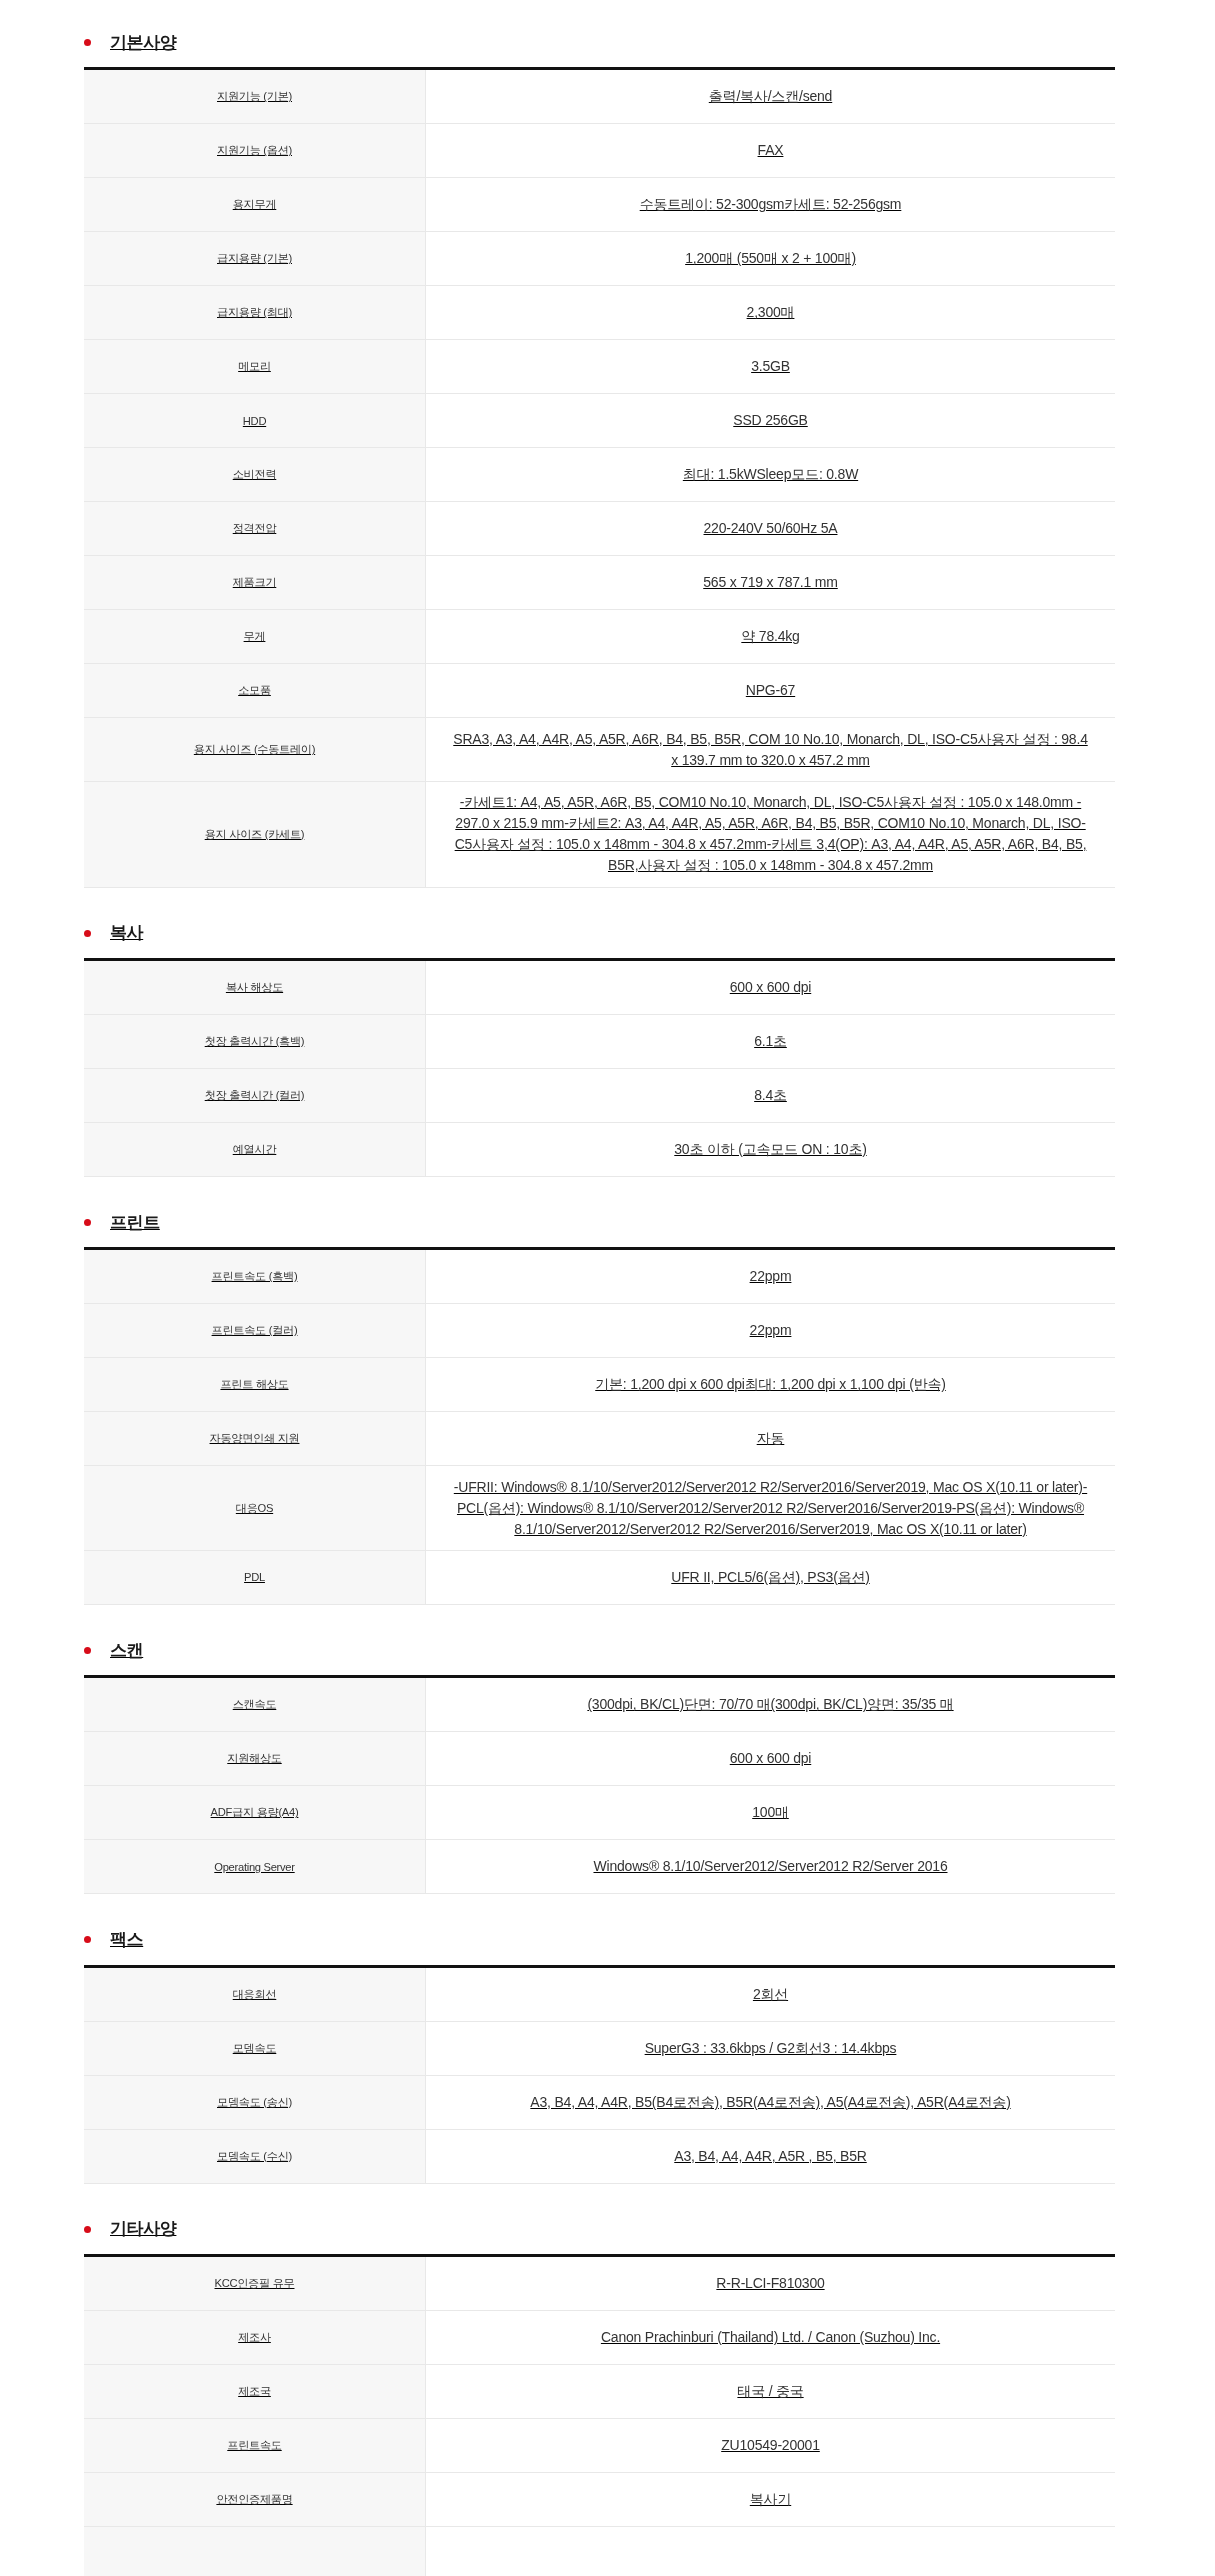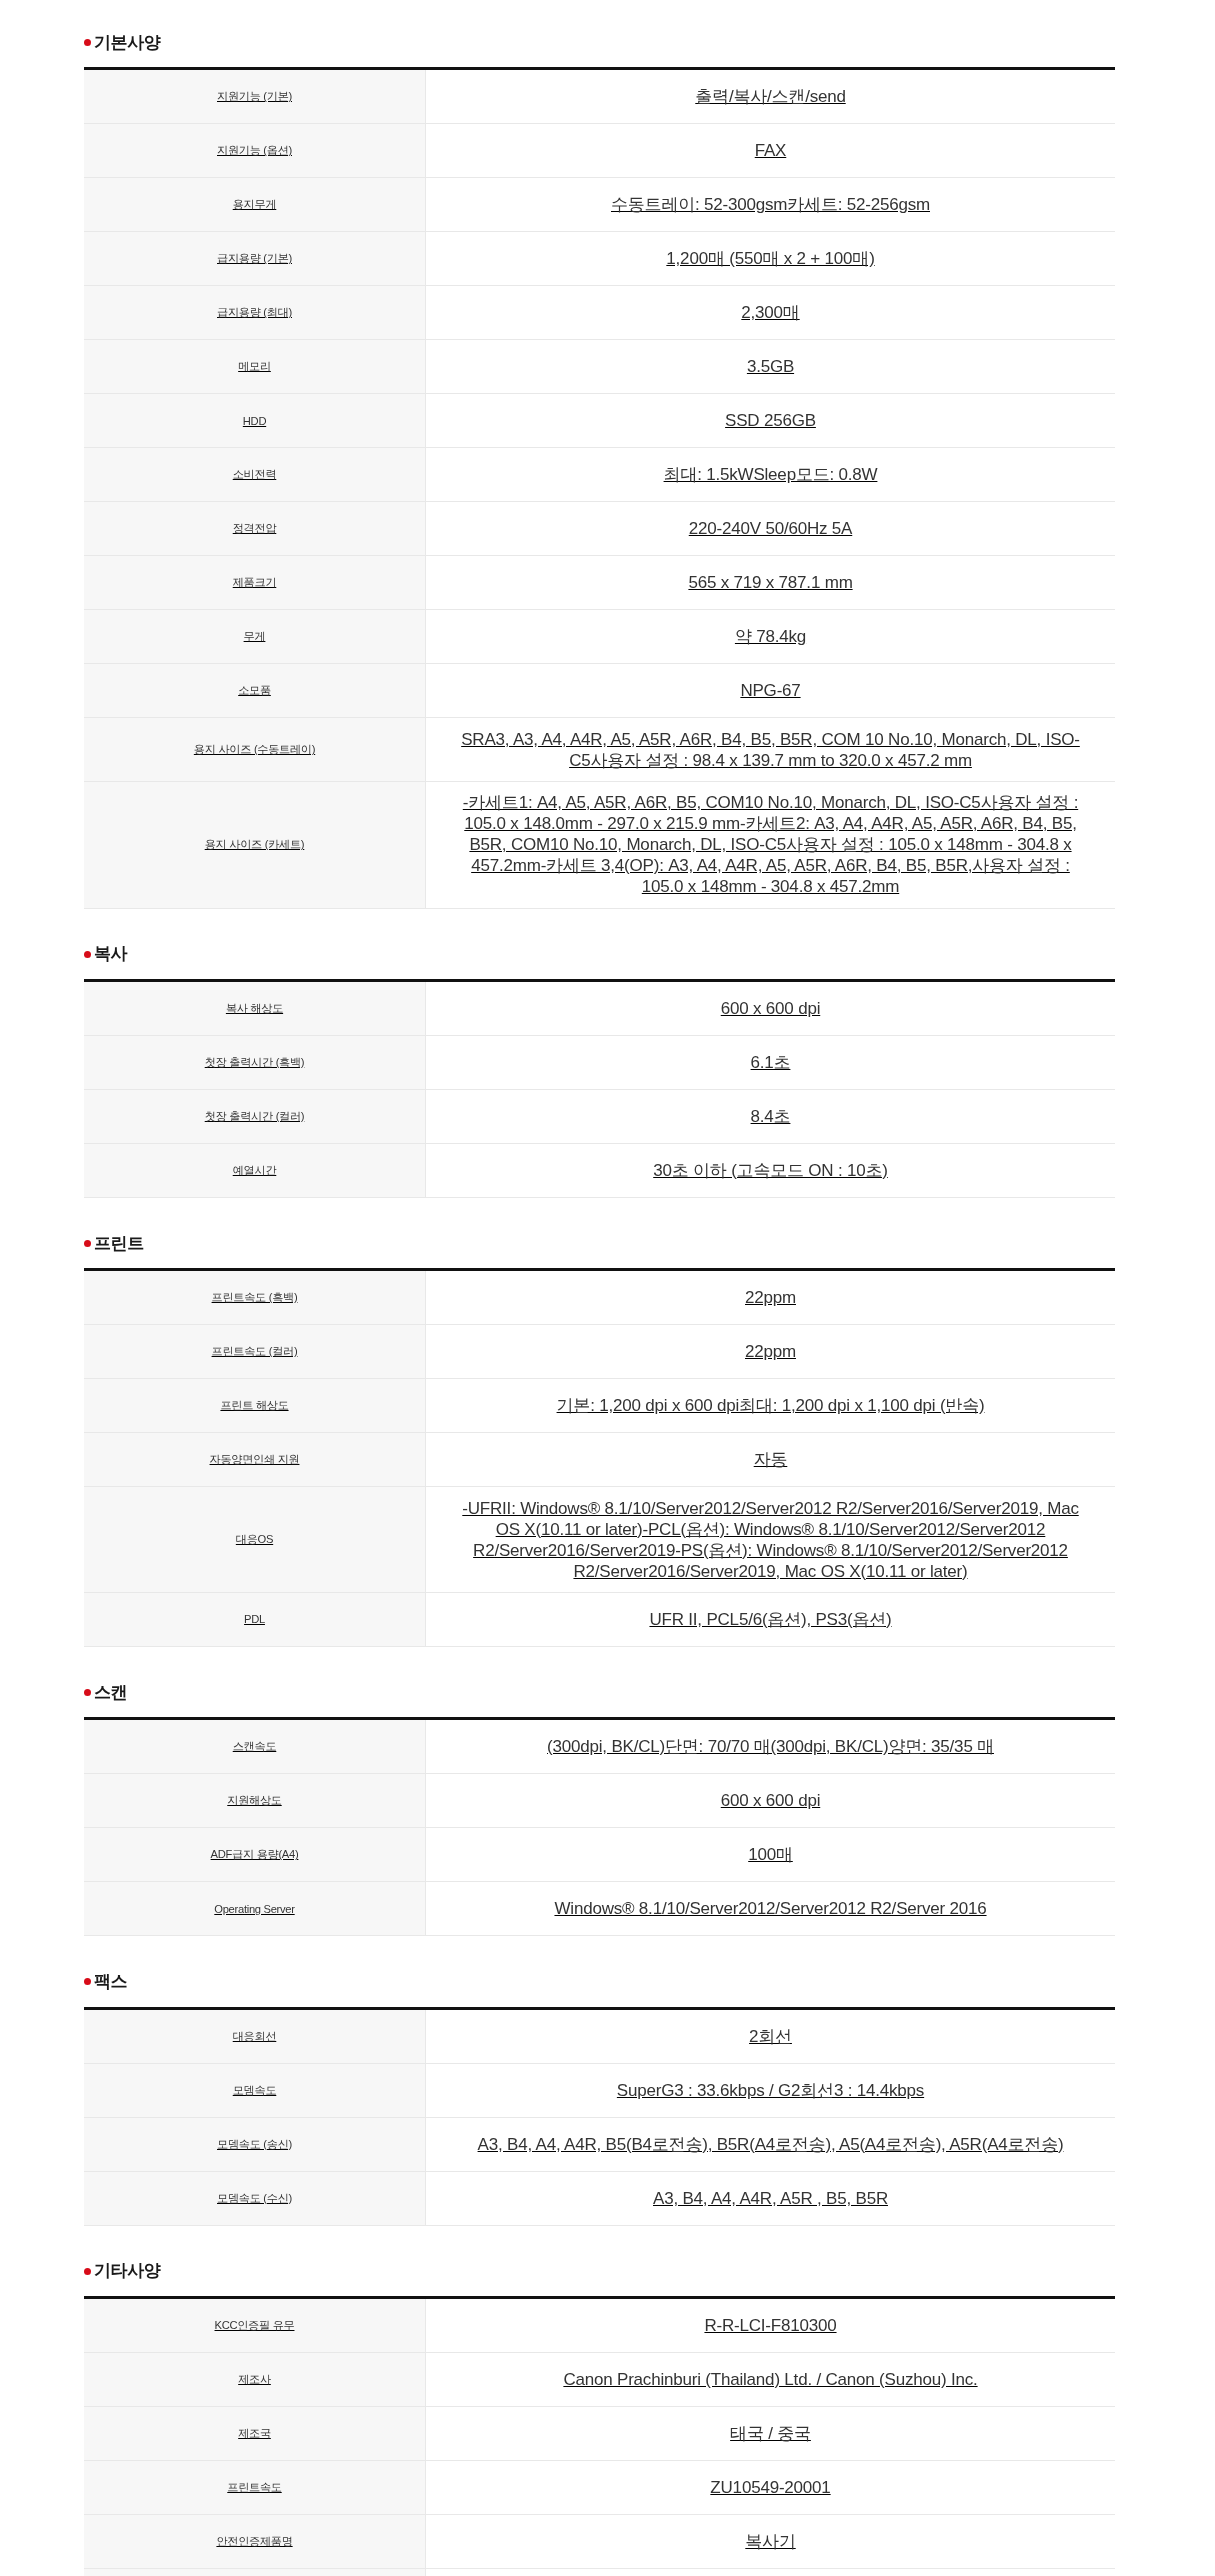--- a/index.html
+++ b/index.html
@@ -15,23 +15,24 @@
   .content {
     margin-left: 84px;
     width: 1031px;
     padding-top: 31px;
   }
   .section { margin-top: 34px; }
   .section:first-child { margin-top: 0; }
   .section-title {
     display: flex;
     align-items: center;
-    gap: 3px;
+    gap: 19px;
     margin-bottom: 14px;
     height: 22.4px;
+    text-decoration: underline;
   }
   .bullet {
     width: 7px;
     height: 7px;
     border-radius: 50%;
     background: #d70c19;
     flex: 0 0 auto;
     margin-top: 0.9px;
   }
   .section-title-text {
@@ -65,21 +66,21 @@
     color: #333333;
     padding: 8.6px 17px;
     letter-spacing: -0.3px;
   }
   .spec-value {
     flex: 1 1 auto;
     display: flex;
     align-items: center;
     justify-content: center;
     text-align: center;
-    font-size: 17px;
+    font-size: 14px;
     color: #333333;
     line-height: 21px;
     padding: 10.3px 26px;
     letter-spacing: -0.2px;
     word-break: break-word;
   }
 </style>
 </head>
 <body>
 

